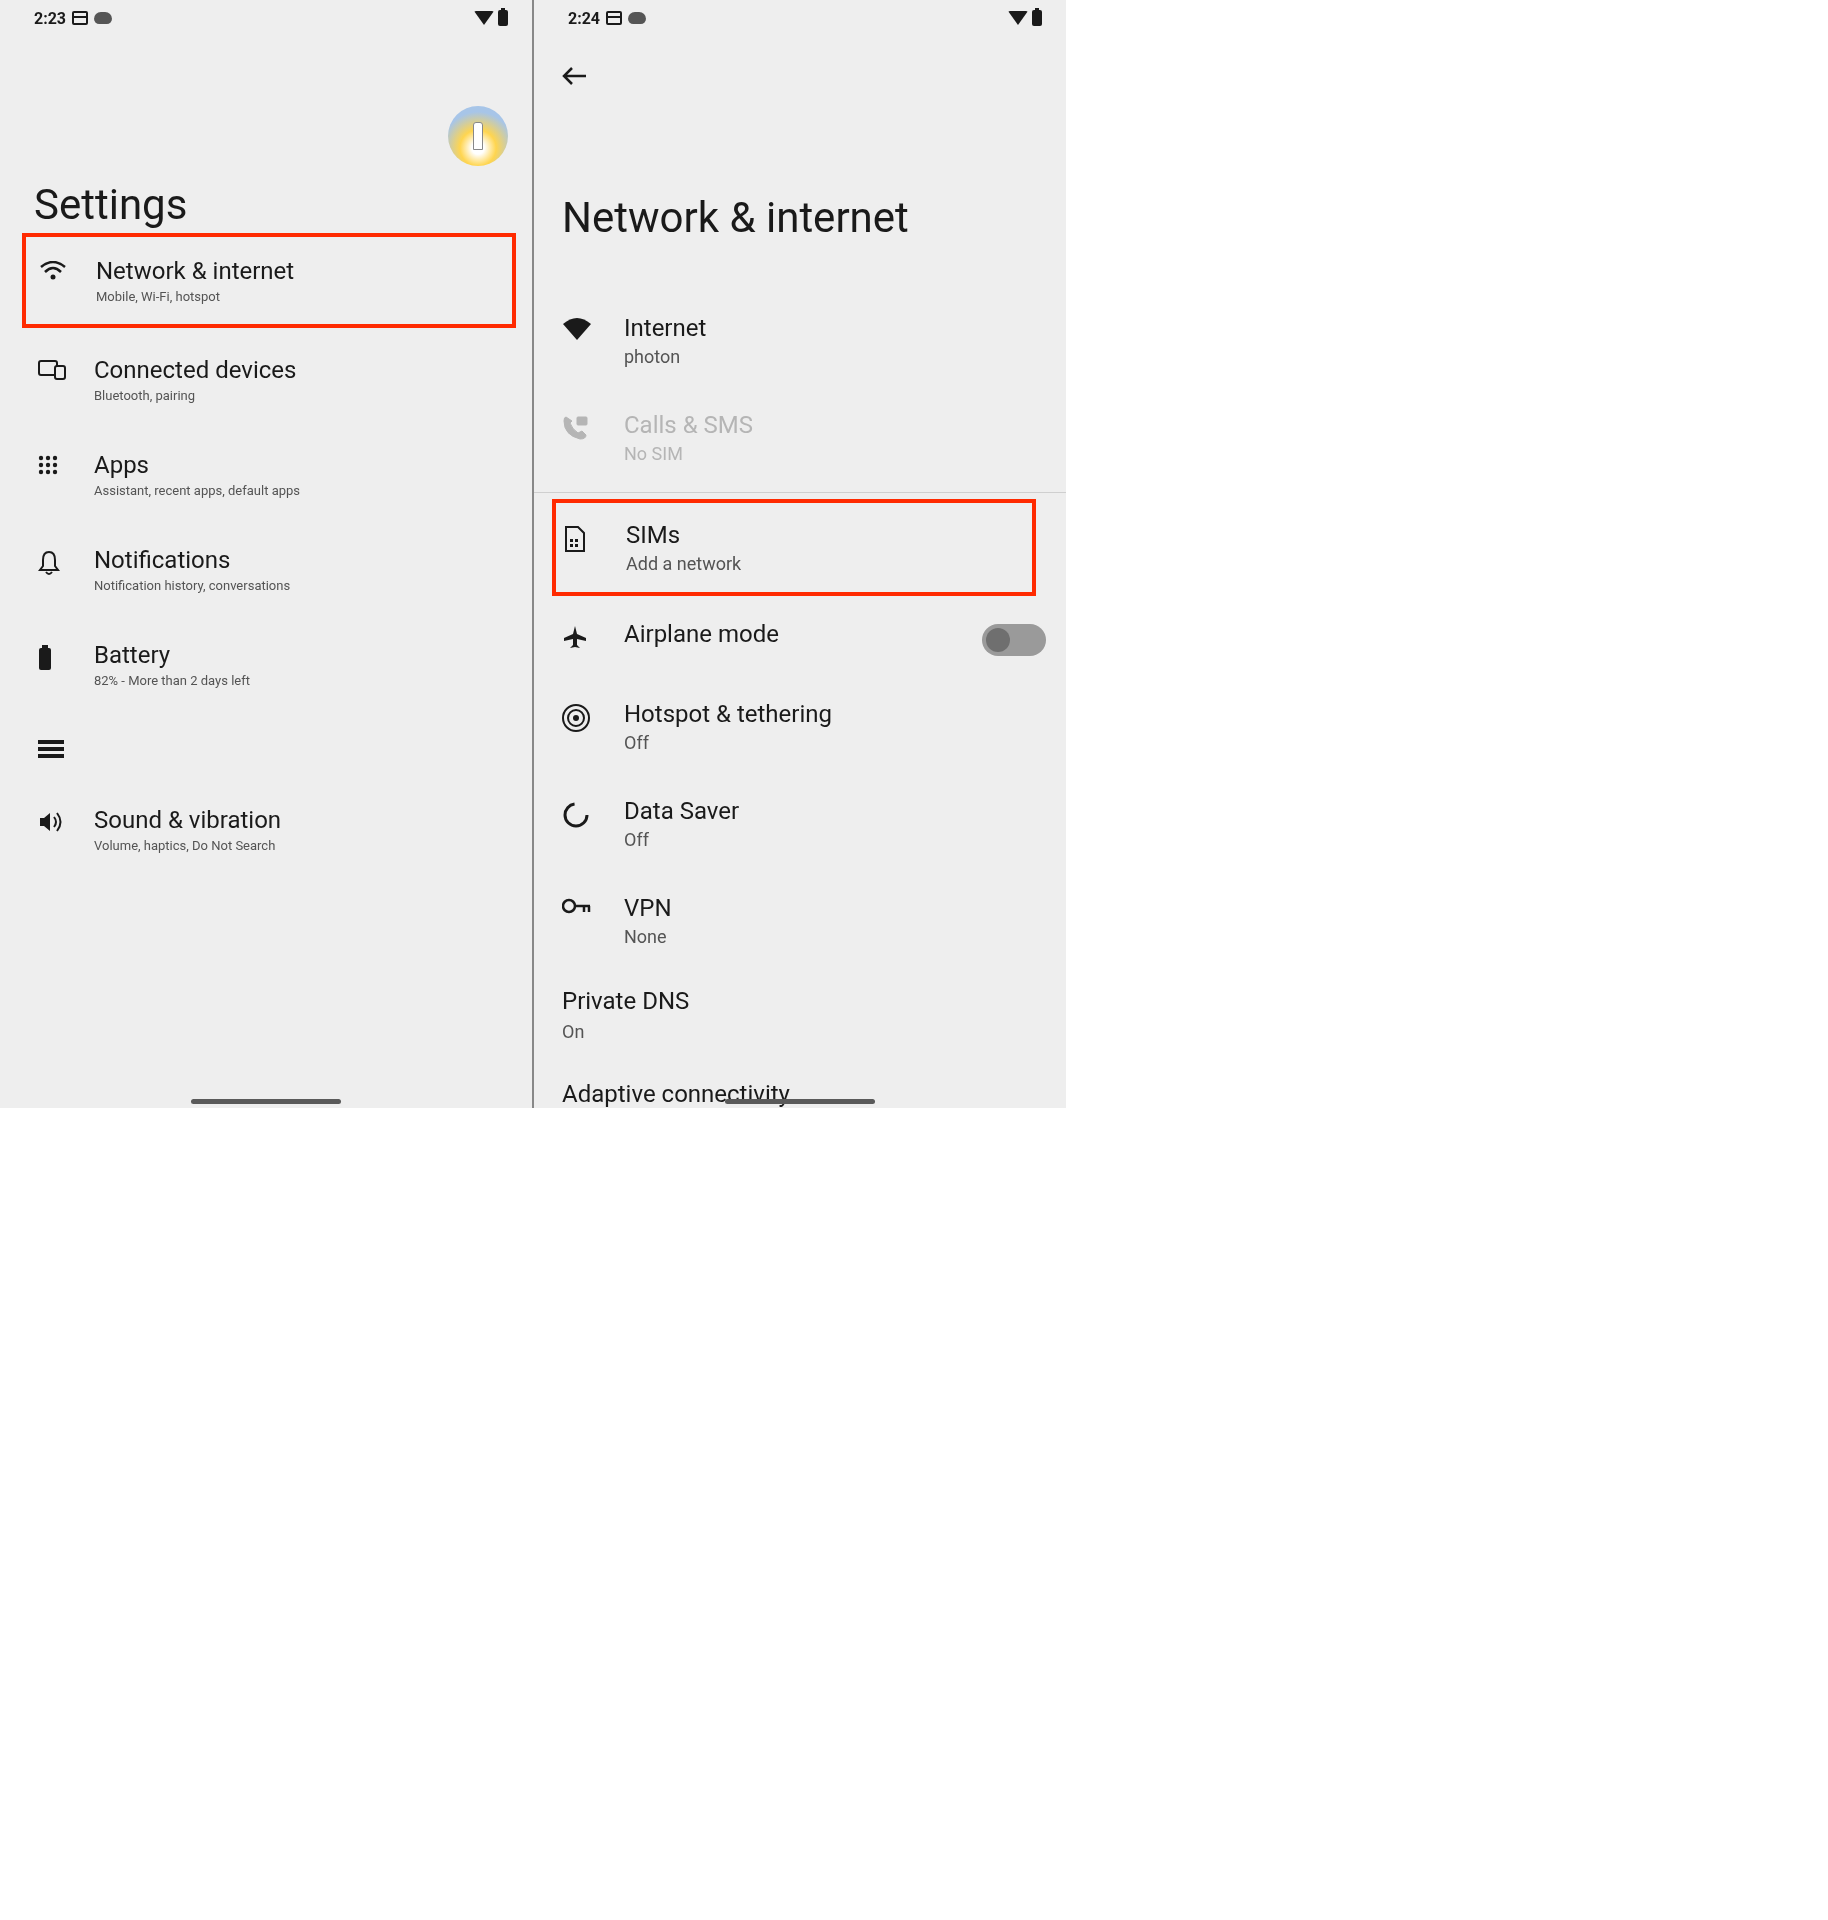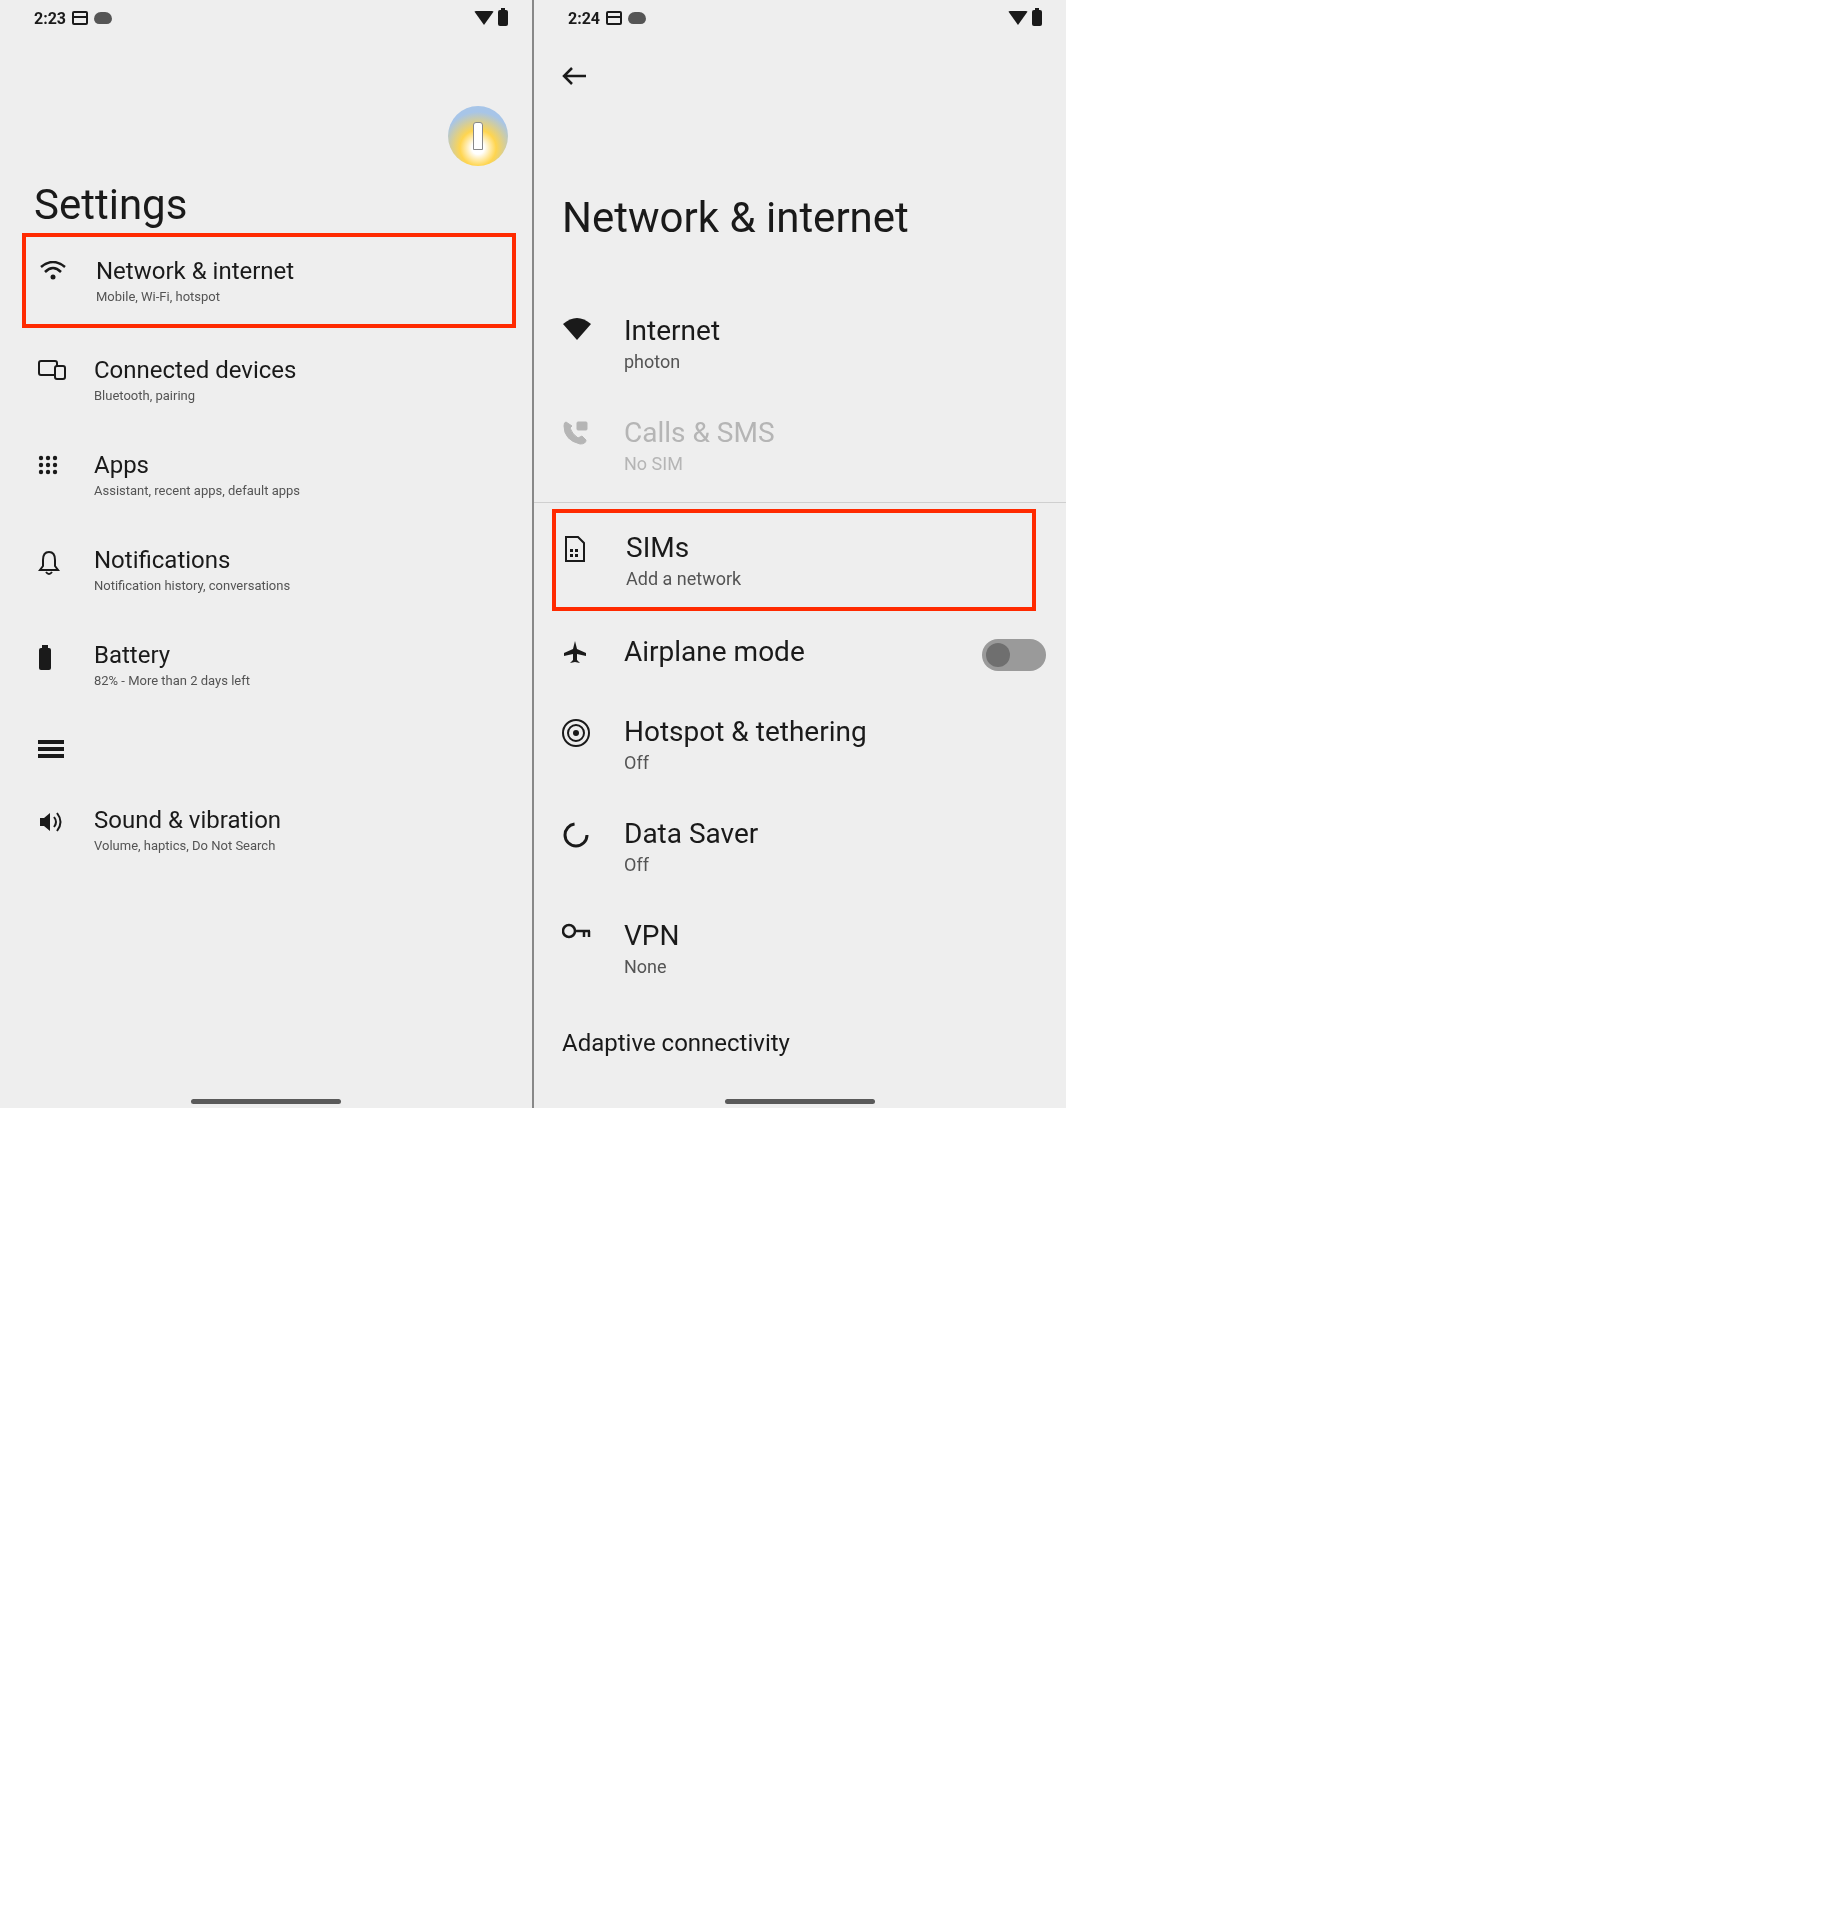--- a/index.html
+++ b/index.html
@@ -191,21 +191,21 @@
       padding: 18px 8px 18px 8px;
     }
     .net-icon {
       width: 62px;
       flex-shrink: 0;
       display: flex;
       justify-content: flex-start;
       padding-top: 4px;
     }
     .net-title {
-      font-size: 28px;
+      font-size: 24px;
       color: #1a1a1a;
     }
     .net-subtitle {
       font-size: 18px;
       color: #545454;
       margin-top: 4px;
     }
     .toggle {
       width: 64px;
       height: 32px;
@@ -475,20 +475,24 @@
           <line x1="22" y1="8" x2="22" y2="14" stroke="#1a1a1a" stroke-width="2.5"></line>
           <line x1="27" y1="8" x2="27" y2="14" stroke="#1a1a1a" stroke-width="2.5"></line>
         </svg>
       </div>
       <div class="item-content">
         <div class="net-title">VPN</div>
         <div class="net-subtitle">None</div>
       </div>
     </div>
 
+    <div class="single-item">
+      <div class="single-title">Private DNS</div>
+      <div class="single-sub">On</div>
+    </div>
 
     <div class="single-item" style="padding-top:30px;">
       <div class="single-title">Adaptive connectivity</div>
     </div>
   </div>
 
   <div class="nav-handle"></div>
 </div>
 
 </body></html>

